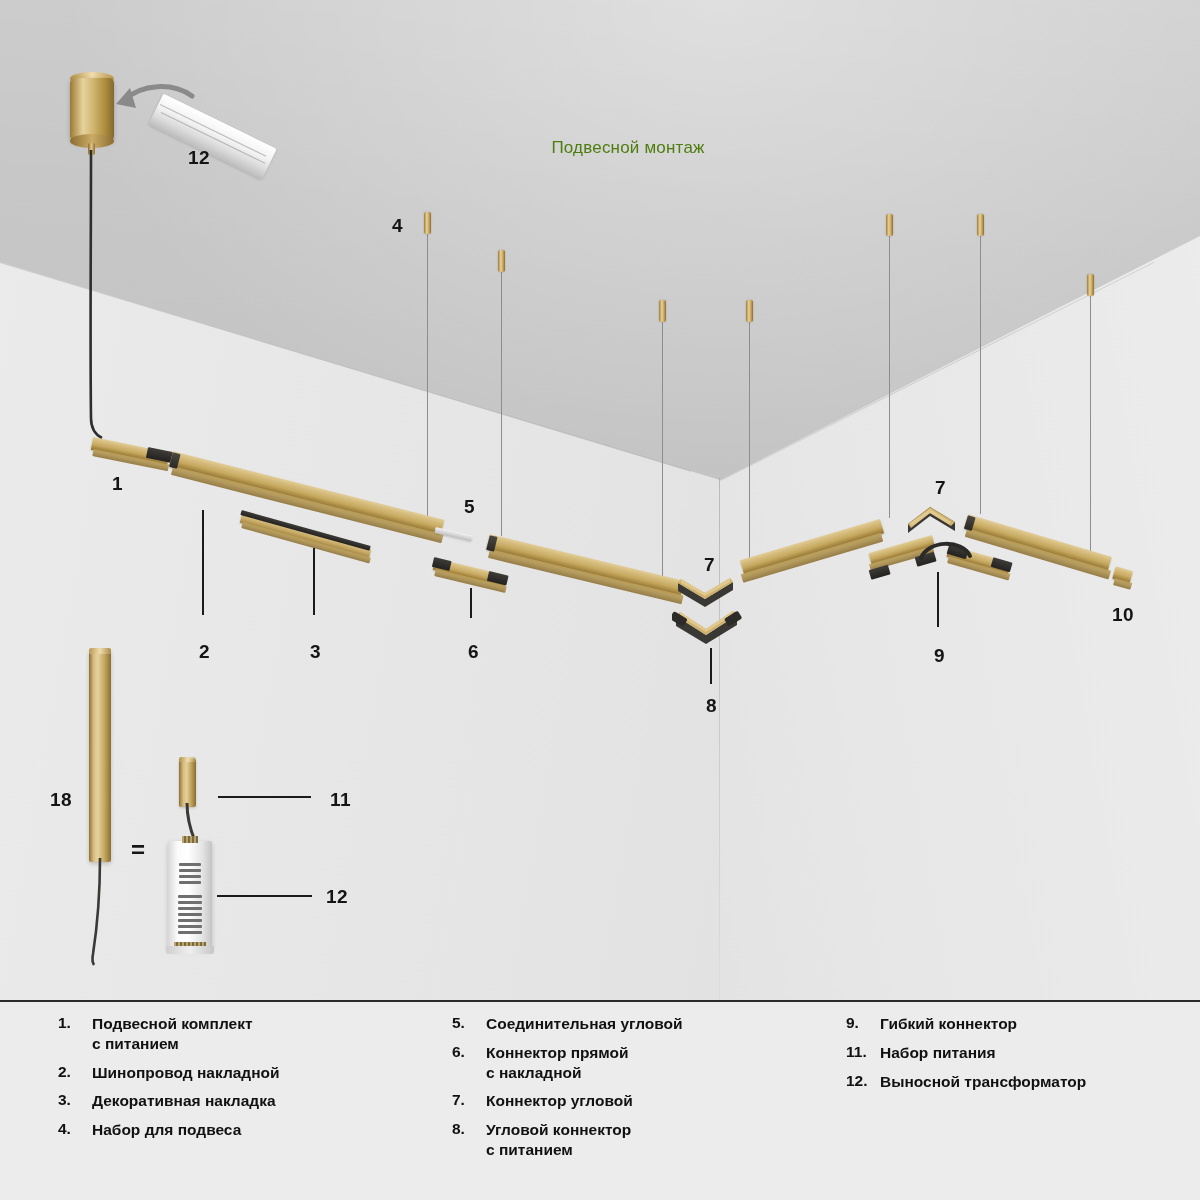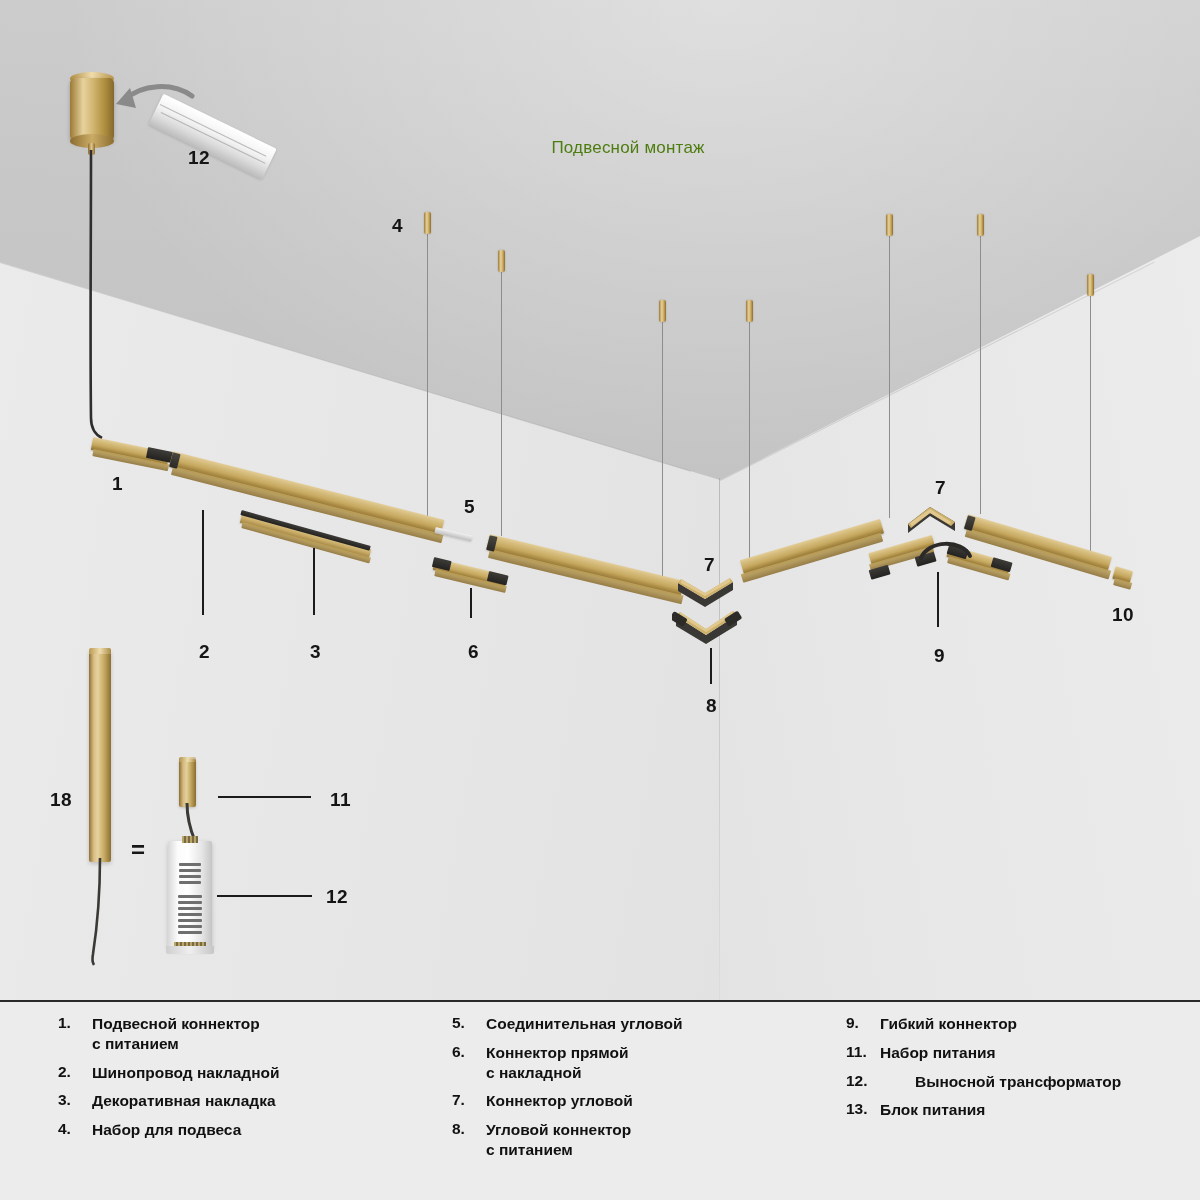--- a/index.html
+++ b/index.html
@@ -275,21 +275,21 @@
 
     <div class="subtitle">Подвесной монтаж</div>
   </div>
 
   <div class="legend">
     <div class="legend-rule"></div>
 
     <div class="lcol" style="left:58px;width:360px;">
       <div class="lrow">
         <div class="lnum">1.</div>
-        <div class="ltxt" style="white-space:pre-line;">Подвесной коннектор
+        <div class="ltxt" style="white-space:pre-line;">Подвесной комплект
 с питанием</div>
       </div>
       <div class="lrow">
         <div class="lnum">2.</div>
         <div class="ltxt" style="white-space:pre-line;">Шинопровод накладной</div>
       </div>
       <div class="lrow">
         <div class="lnum">3.</div>
         <div class="ltxt" style="white-space:pre-line;">Декоративная накладка</div>
       </div>
@@ -324,22 +324,18 @@
       <div class="lrow">
         <div class="lnum">9.</div>
         <div class="ltxt" style="white-space:pre-line;">Гибкий коннектор</div>
       </div>
       <div class="lrow">
         <div class="lnum">11.</div>
         <div class="ltxt" style="white-space:pre-line;">Набор питания</div>
       </div>
       <div class="lrow">
         <div class="lnum">12.</div>
-        <div class="ltxt" style="white-space:pre-line;margin-left:35px;">Выносной трансформатор</div>
-      </div>
-      <div class="lrow">
-        <div class="lnum">13.</div>
-        <div class="ltxt" style="white-space:pre-line;">Блок питания</div>
+        <div class="ltxt" style="white-space:pre-line;">Выносной трансформатор</div>
       </div>
     </div>
   </div>
 
 </div>
 
 </body></html>

